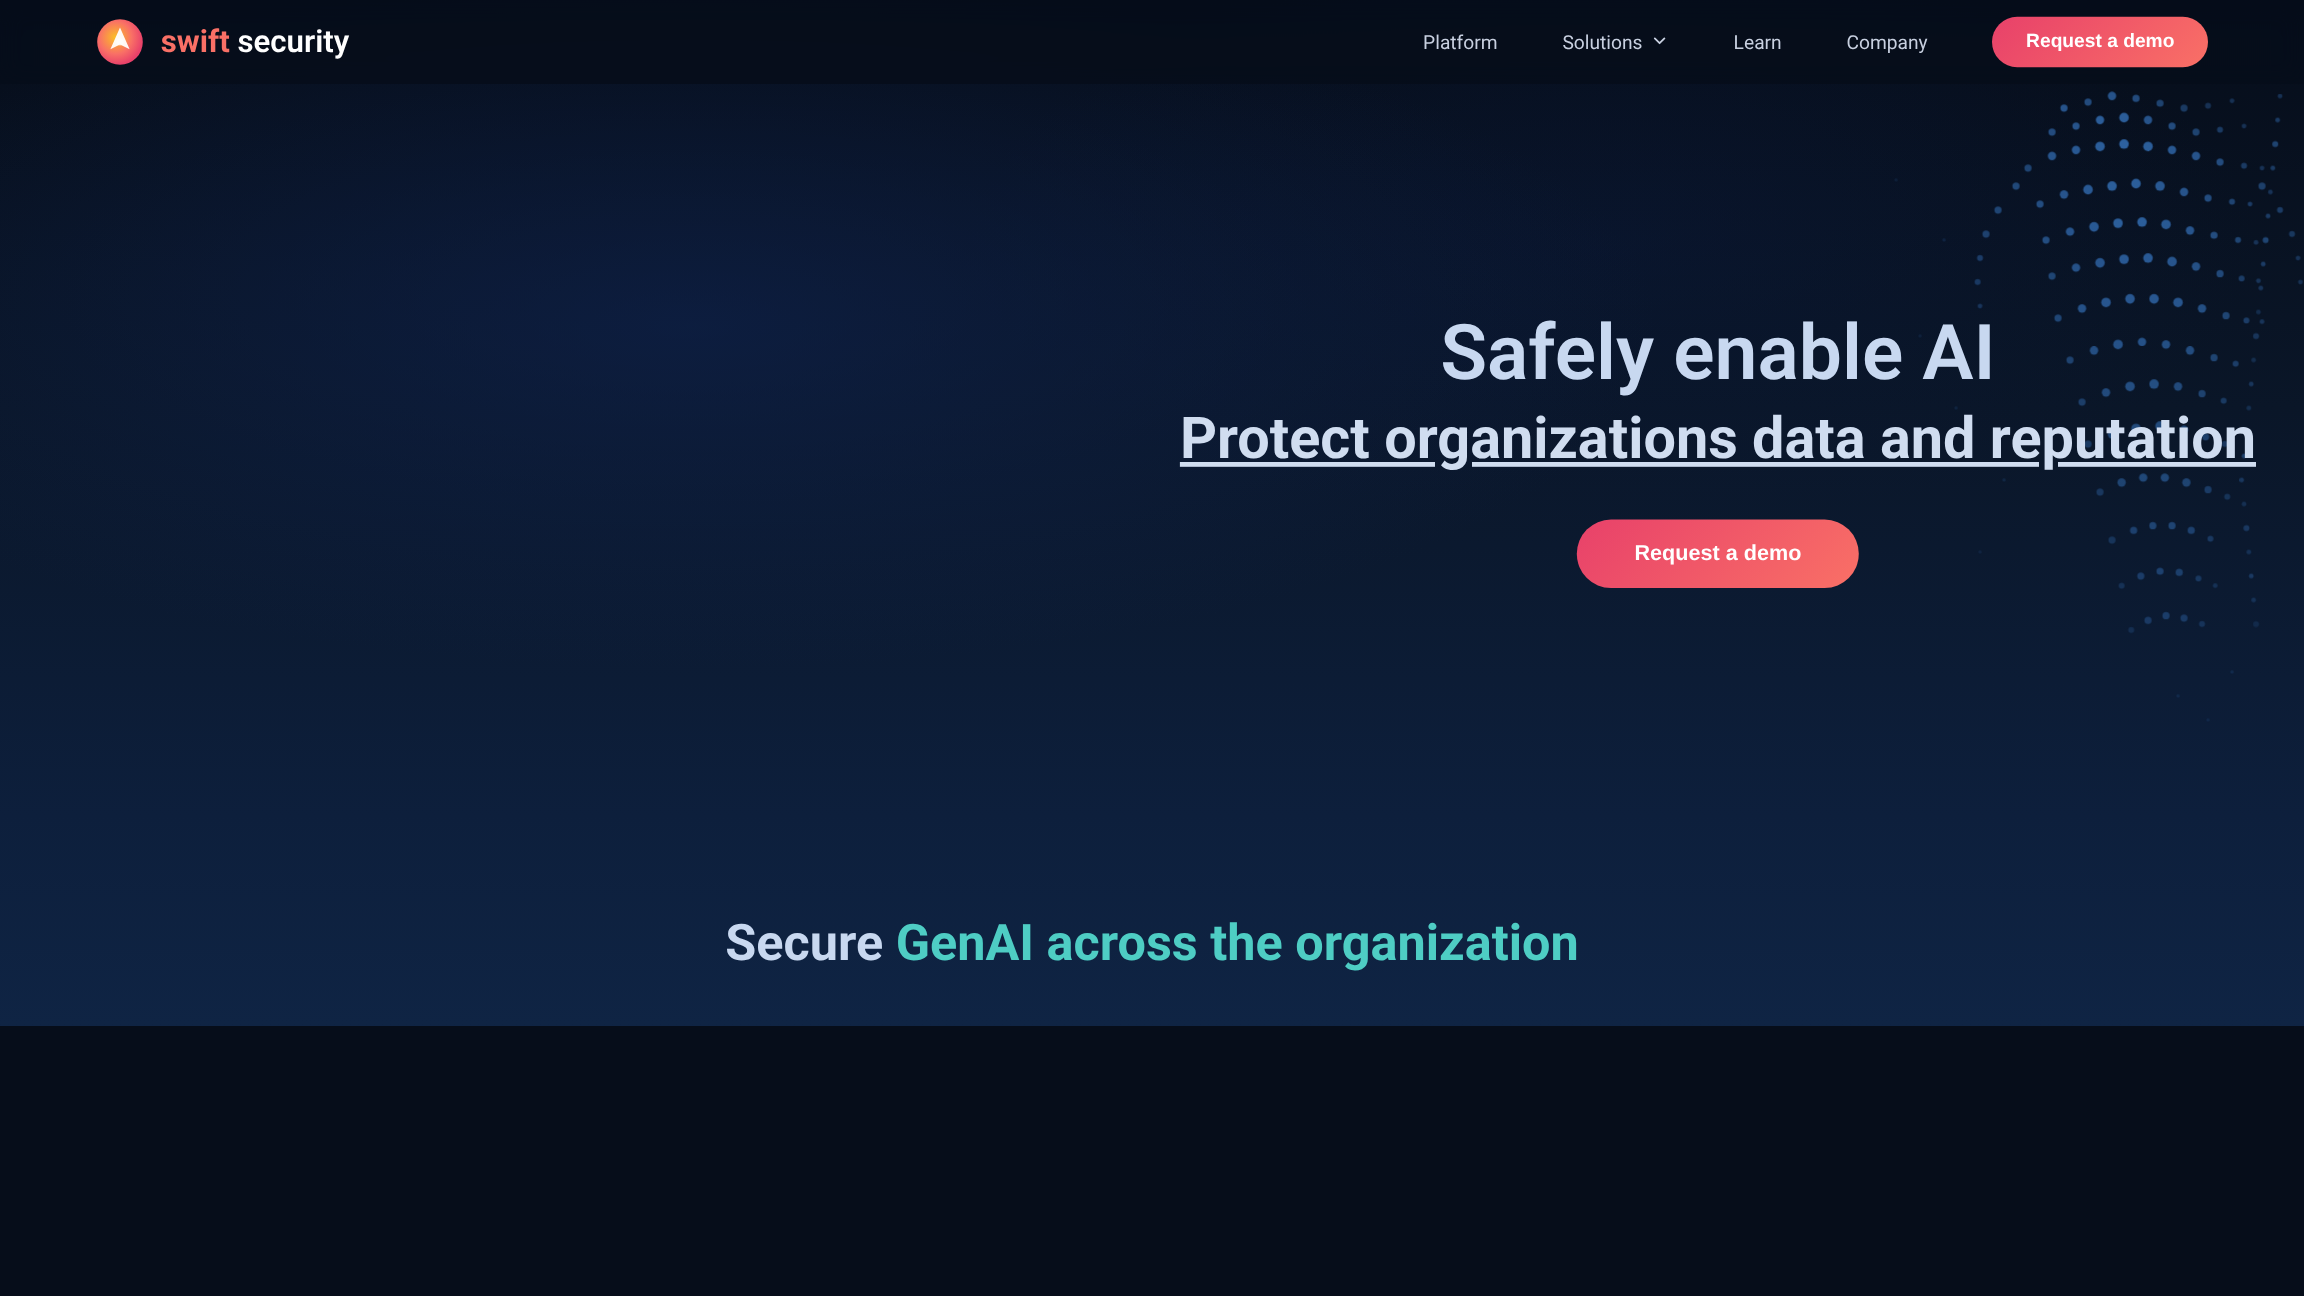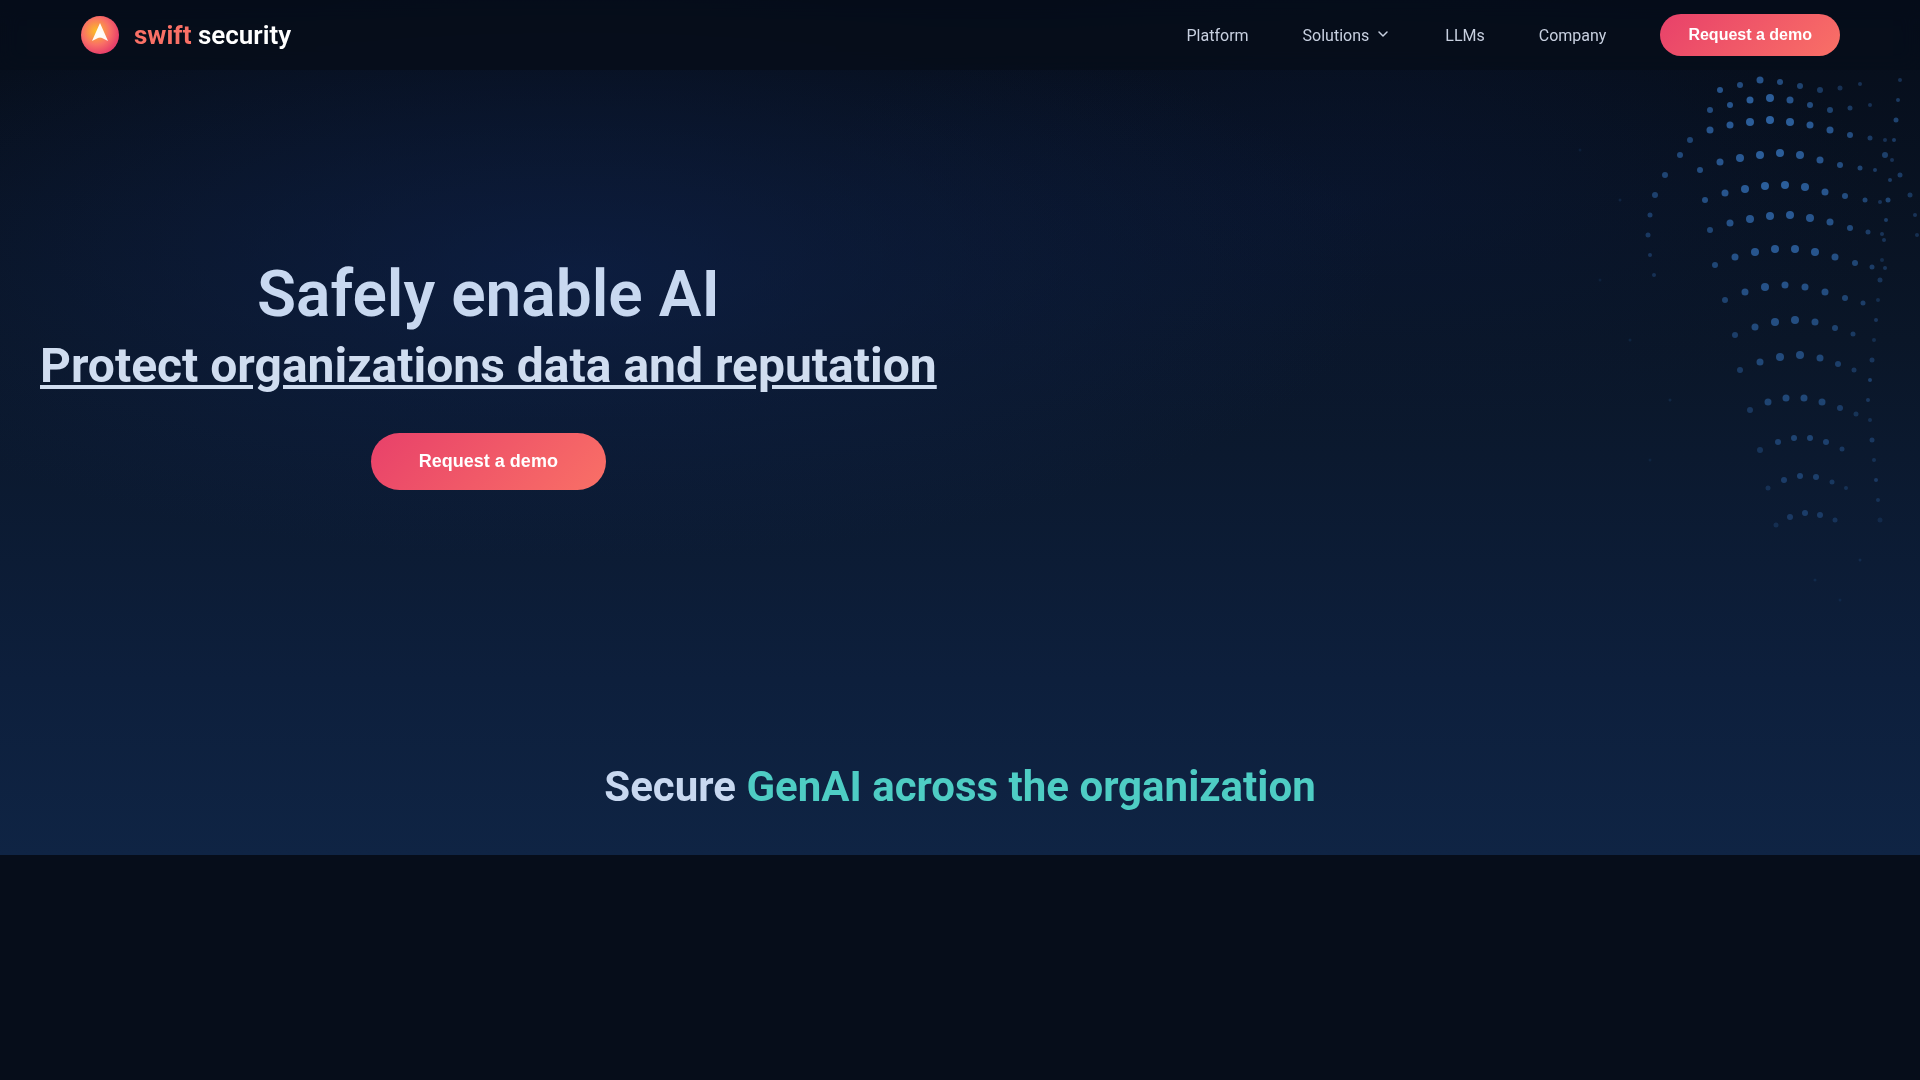--- a/index.html
+++ b/index.html
@@ -96,21 +96,21 @@
       cursor: pointer;
       transition: opacity 0.2s;
     }
 
     
     .hero {
       position: relative;
       min-height: 680px;
       display: flex;
       flex-direction: column;
-      align-items: flex-start;
+      align-items: flex-end;
       justify-content: center;
       text-align: center;
       padding-top: 70px;
       overflow: hidden;
     }
 
     
     .hero::before {
       content: '';
       position: absolute;
@@ -228,21 +228,21 @@
   </a>
 
   <div class="nav-links">
     <a class="nav-link">Platform</a>
     <div class="nav-link-dropdown">
       <span>Solutions</span>
       <svg class="chevron-down" viewBox="0 0 16 16" fill="none">
         <path d="M4 6l4 4 4-4" stroke="#c8d0e0" stroke-width="1.5" stroke-linecap="round" stroke-linejoin="round"></path>
       </svg>
     </div>
-    <a class="nav-link">LLMs</a>
+    <a class="nav-link">Learn</a>
     <a class="nav-link">Company</a>
     <button class="nav-cta">Request a demo</button>
   </div>
 </nav>
 
 <section class="hero">
 
   <div class="hero-decoration">
     <svg viewBox="0 0 500 680" xmlns="http://www.w3.org/2000/svg" style="position:absolute;right:0;top:0;width:500px;height:680px;">
       <defs>

